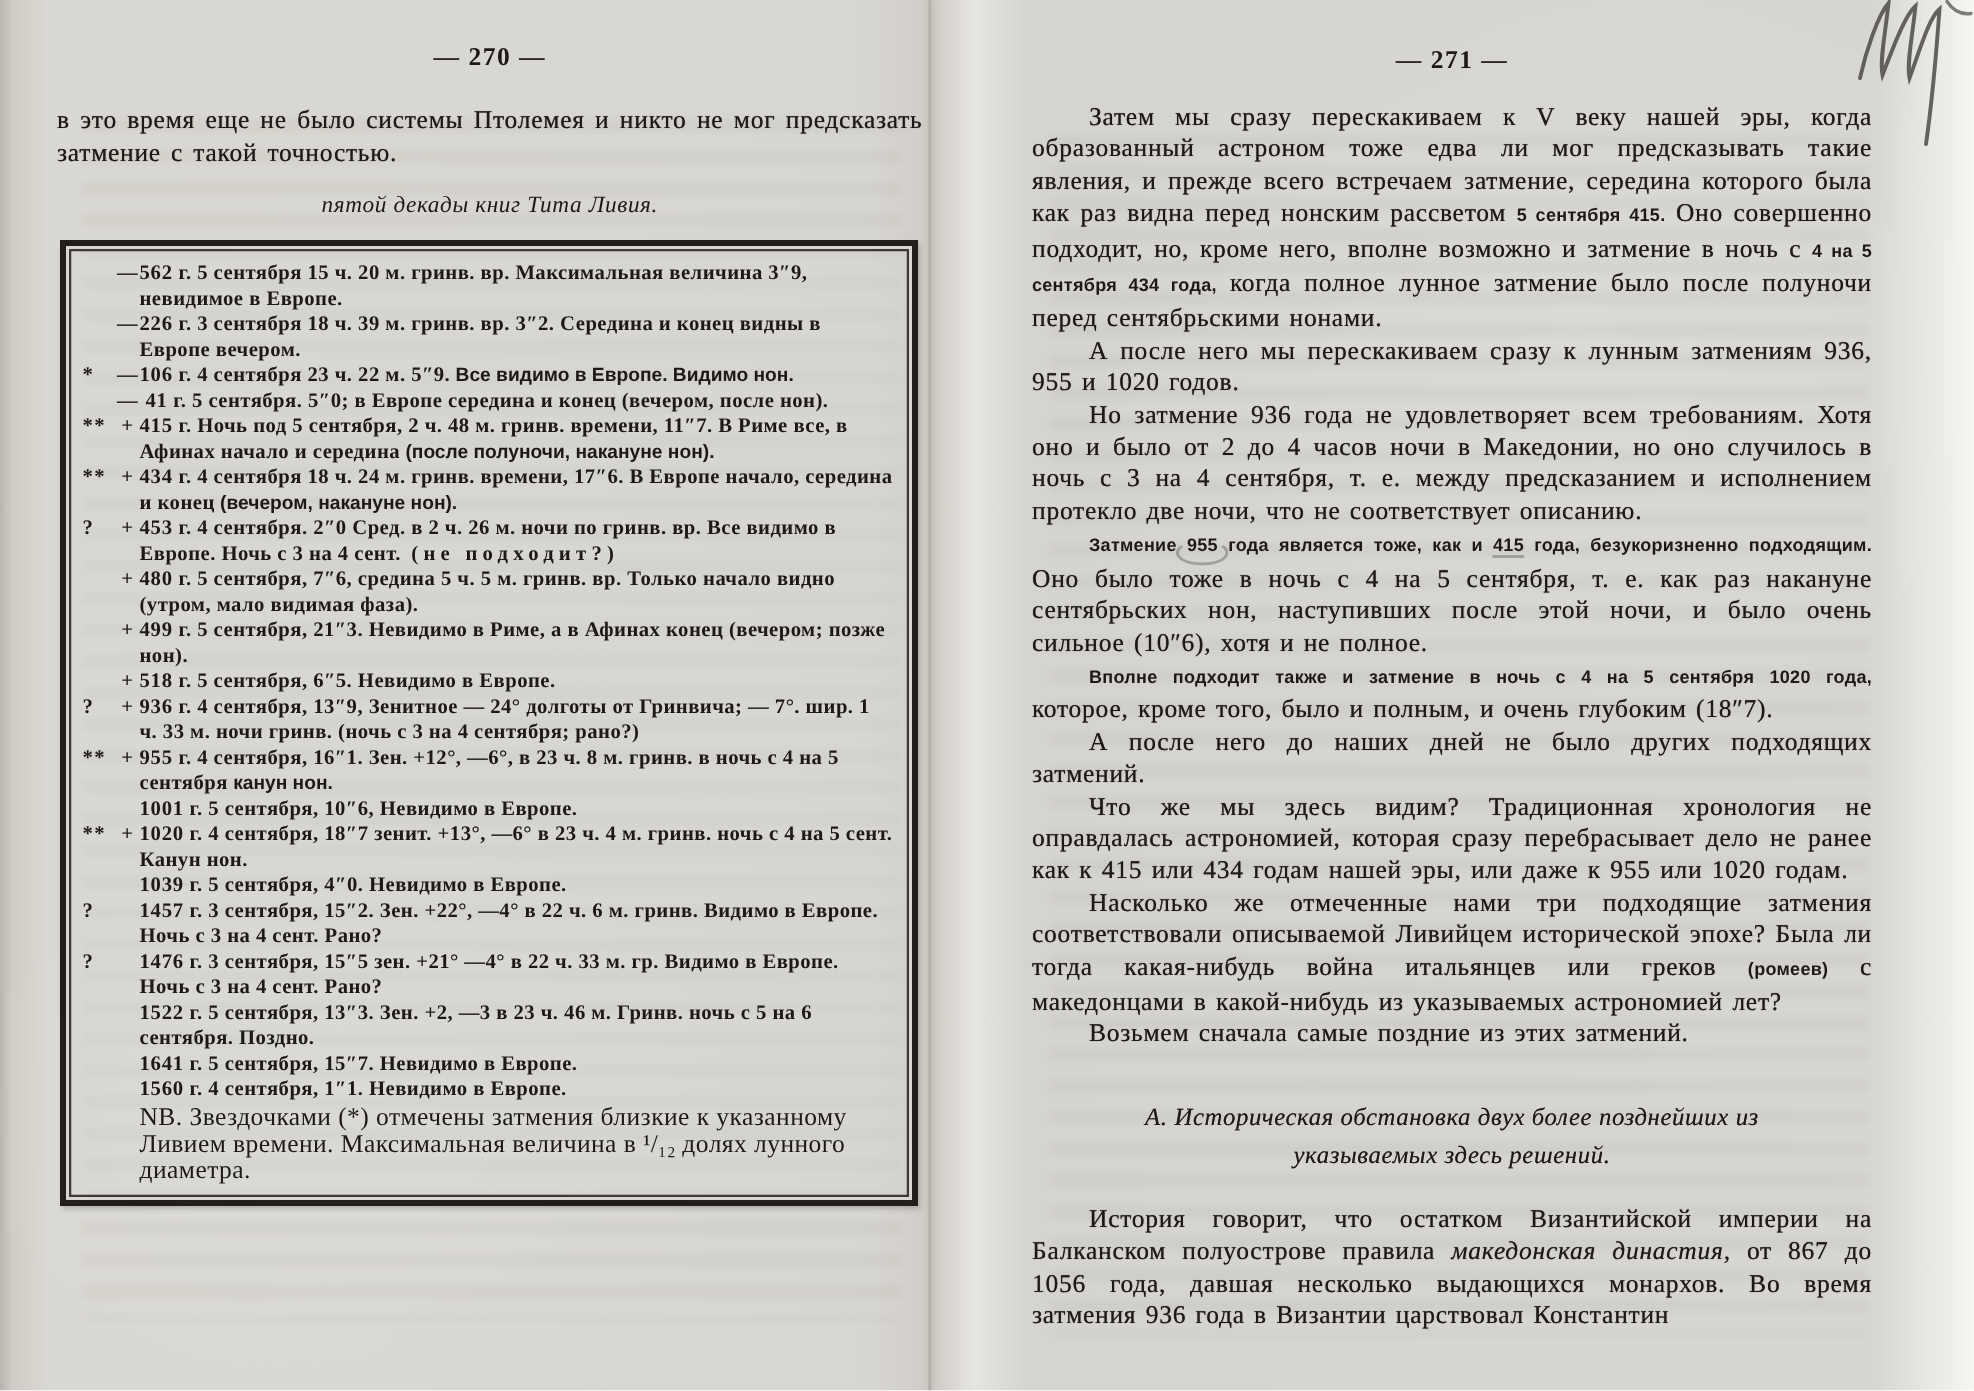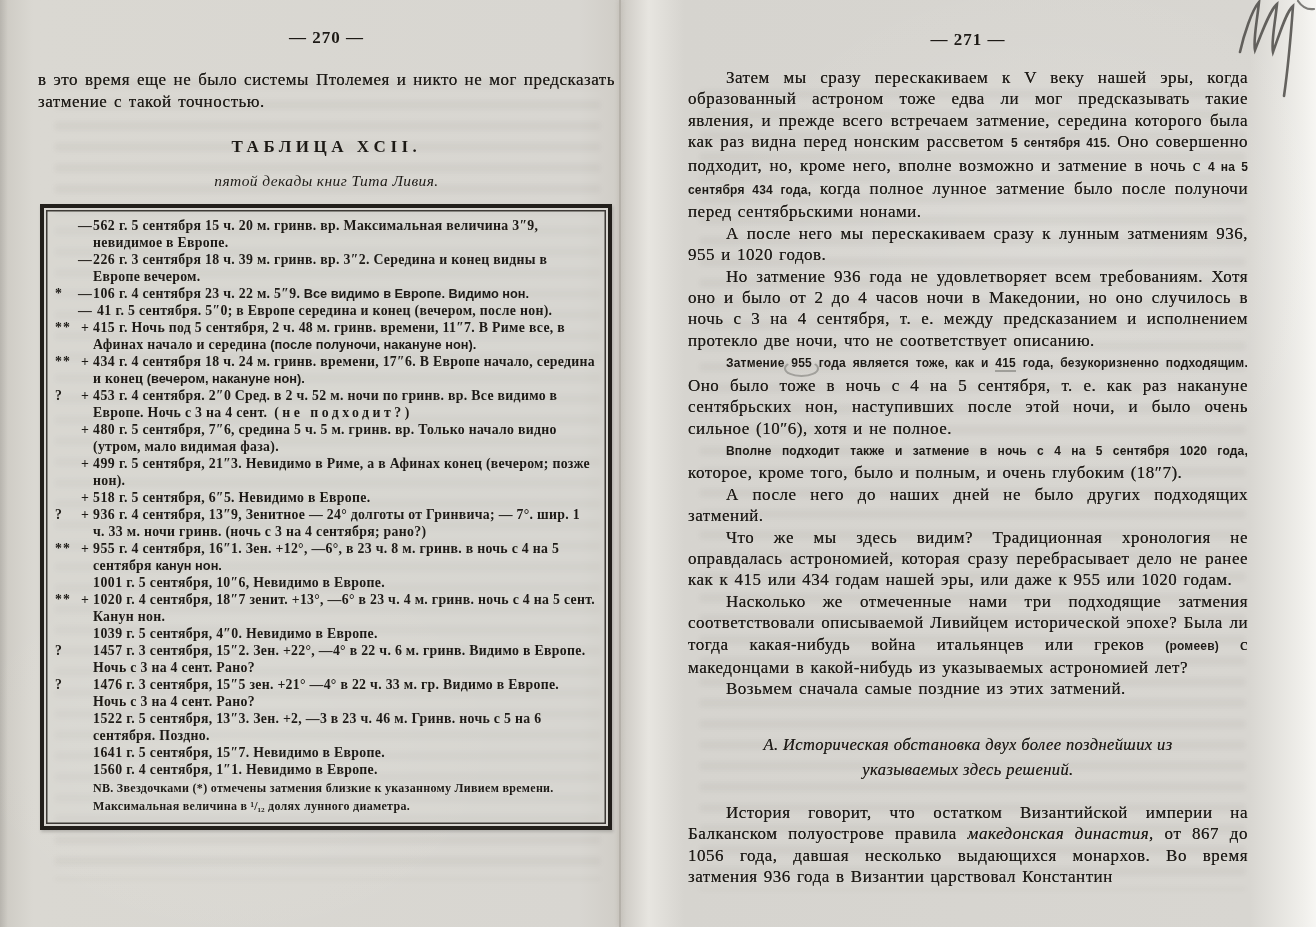--- a/index.html
+++ b/index.html
@@ -32,21 +32,21 @@
         border:4px solid #221f1b;
         box-shadow:inset 0 0 0 2px #d8d6d1, inset 0 0 0 3.5px rgba(34,31,27,.85), 1px 2px 3px rgba(0,0,0,.18);
         padding:9px 13px 11px 11px;background:rgba(216,214,209,.35);}
   .erow{margin:0;padding-left:38px;text-indent:-38px;font-size:13.8px;line-height:17px;
         font-weight:bold;letter-spacing:.3px;text-align:left;}
   .fl{display:inline-block;width:22px;text-indent:0;letter-spacing:1px;}
   .sg{display:inline-block;width:16px;text-indent:0;text-align:center;}
   .yr{letter-spacing:.5px;}
   .sans{font-family:"Liberation Sans","DejaVu Sans",sans-serif;font-size:12.8px;letter-spacing:0;}
   .spx{letter-spacing:3.5px;}
-  .nb{margin:2px 0 0 0;padding-left:38px;font-size:12px;line-height:17.5px;font-weight:bold;letter-spacing:.3px;}
+  .nb{margin:2px 0 0 0;padding-left:38px;font-size:17px;line-height:17.5px;font-weight:normal;letter-spacing:.3px;}
   .frac{letter-spacing:0;}
   
   .pr p{margin:0;text-indent:38px;text-align:justify;font-size:17px;line-height:21.4px;
         letter-spacing:.5px;word-spacing:1.5px;text-shadow:0 0 .5px rgba(29,26,22,.8);}
   .pr p.first{margin-top:17px;}
   .bs{font-family:"Liberation Sans","DejaVu Sans",sans-serif;font-weight:bold;font-size:12px;
       letter-spacing:.2px;text-shadow:none;}
   .it{font-style:italic;}
   .heading{margin:32px 0 0 0;text-align:center;font-style:italic;font-size:16.5px;line-height:25px;
            letter-spacing:.4px;text-shadow:0 0 .4px rgba(29,26,22,.7);}
@@ -68,33 +68,32 @@
   <div class="gutterline"></div>
 
   <svg class="handwriting" width="82" height="150" viewBox="0 0 82 150">
     <path d="M6,52 C10,34 18,10 25,2 C23,22 19,40 21,50 C28,32 36,10 43,4 C41,24 37,42 39,52 C46,33 52,12 59,6 C57,34 54,68 50,96" fill="none" stroke="#4c4a46" stroke-width="2.6" stroke-linecap="round" opacity="0.85"></path>
     <path d="M64,1 C68,7 73,10 80,9" fill="none" stroke="#4c4a46" stroke-width="2.2" stroke-linecap="round" opacity="0.7"></path>
   </svg>
 
   <div class="col pl">
     <div class="pageno">— 270 —</div>
     <p class="intro">в это время еще не было системы Птолемея и никто не мог предсказать затмение с такой точностью.</p>
-    <div class="ttitle">ТАБЛИЦА XCII.</div>
     <div class="tsub">
       <div>пятой декады книг Тита Ливия.</div>
     </div>
 
     <div class="ebox">
       <p class="erow"><span class="fl"></span><span class="sg">—</span><span class="yr">562</span> <span>г. 5 сентября 15 ч. 20 м. гринв. вр. Максимальная величина 3″9, невидимое в Европе.</span></p>
       <p class="erow"><span class="fl"></span><span class="sg">—</span><span class="yr">226</span> <span>г. 3 сентября 18 ч. 39 м. гринв. вр. 3″2. Середина и конец видны в Европе вечером.</span></p>
       <p class="erow"><span class="fl">*</span><span class="sg">—</span><span class="yr">106</span> <span>г. 4 сентября 23 ч. 22 м. 5″9.</span><span class="sans"> Все видимо в Европе. Видимо нон.</span></p>
       <p class="erow"><span class="fl"></span><span class="sg">—</span><span class="yr">&nbsp;41</span> <span>г. 5 сентября. 5″0; в Европе середина и конец (вечером, после нон).</span></p>
       <p class="erow"><span class="fl">**</span><span class="sg">+</span><span class="yr">415</span> <span>г. Ночь под 5 сентября, 2 ч. 48 м. гринв. времени, 11″7. В Риме все, в Афинах начало и середина</span><span class="sans"> (после полуночи, накануне нон).</span></p>
       <p class="erow"><span class="fl">**</span><span class="sg">+</span><span class="yr">434</span> <span>г. 4 сентября 18 ч. 24 м. гринв. времени, 17″6. В Европе начало, середина и конец</span><span class="sans"> (вечером, накануне нон).</span></p>
-      <p class="erow"><span class="fl">?</span><span class="sg">+</span><span class="yr">453</span> <span>г. 4 сентября. 2″0 Сред. в 2 ч. 52 м. ночи по гринв. вр. Все видимо в Европе. Ночь с 3 на 4 сент.</span><span class="spx"> (не подходит?)</span></p>
+      <p class="erow"><span class="fl">?</span><span class="sg">+</span><span class="yr">453</span> <span>г. 4 сентября. 2″0 Сред. в 2 ч. 26 м. ночи по гринв. вр. Все видимо в Европе. Ночь с 3 на 4 сент.</span><span class="spx"> (не подходит?)</span></p>
       <p class="erow"><span class="fl"></span><span class="sg">+</span><span class="yr">480</span> <span>г. 5 сентября, 7″6, средина 5 ч. 5 м. гринв. вр. Только начало видно (утром, мало видимая фаза).</span></p>
       <p class="erow"><span class="fl"></span><span class="sg">+</span><span class="yr">499</span> <span>г. 5 сентября, 21″3. Невидимо в Риме, а в Афинах конец (вечером; позже нон).</span></p>
       <p class="erow"><span class="fl"></span><span class="sg">+</span><span class="yr">518</span> <span>г. 5 сентября, 6″5. Невидимо в Европе.</span></p>
       <p class="erow"><span class="fl">?</span><span class="sg">+</span><span class="yr">936</span> <span>г. 4 сентября, 13″9, Зенитное — 24° долготы от Гринвича; — 7°. шир. 1 ч. 33 м. ночи гринв. (ночь с 3 на 4 сентября; рано?)</span></p>
       <p class="erow"><span class="fl">**</span><span class="sg">+</span><span class="yr">955</span> <span>г. 4 сентября, 16″1. Зен. +12°, —6°, в 23 ч. 8 м. гринв. в ночь с 4 на 5 сентября</span><span class="sans"> канун нон.</span></p>
       <p class="erow"><span class="fl"></span><span class="sg"></span><span class="yr">1001</span> <span>г. 5 сентября, 10″6, Невидимо в Европе.</span></p>
       <p class="erow"><span class="fl">**</span><span class="sg">+</span><span class="yr">1020</span> <span>г. 4 сентября, 18″7 зенит. +13°, —6° в 23 ч. 4 м. гринв. ночь с 4 на 5 сент. Канун нон.</span></p>
       <p class="erow"><span class="fl"></span><span class="sg"></span><span class="yr">1039</span> <span>г. 5 сентября, 4″0. Невидимо в Европе.</span></p>
       <p class="erow"><span class="fl">?</span><span class="sg"></span><span class="yr">1457</span> <span>г. 3 сентября, 15″2. Зен. +22°, —4° в 22 ч. 6 м. гринв. Видимо в Европе. Ночь с 3 на 4 сент. Рано?</span></p>
       <p class="erow"><span class="fl">?</span><span class="sg"></span><span class="yr">1476</span> <span>г. 3 сентября, 15″5 зен. +21° —4° в 22 ч. 33 м. гр. Видимо в Европе. Ночь с 3 на 4 сент. Рано?</span></p>

